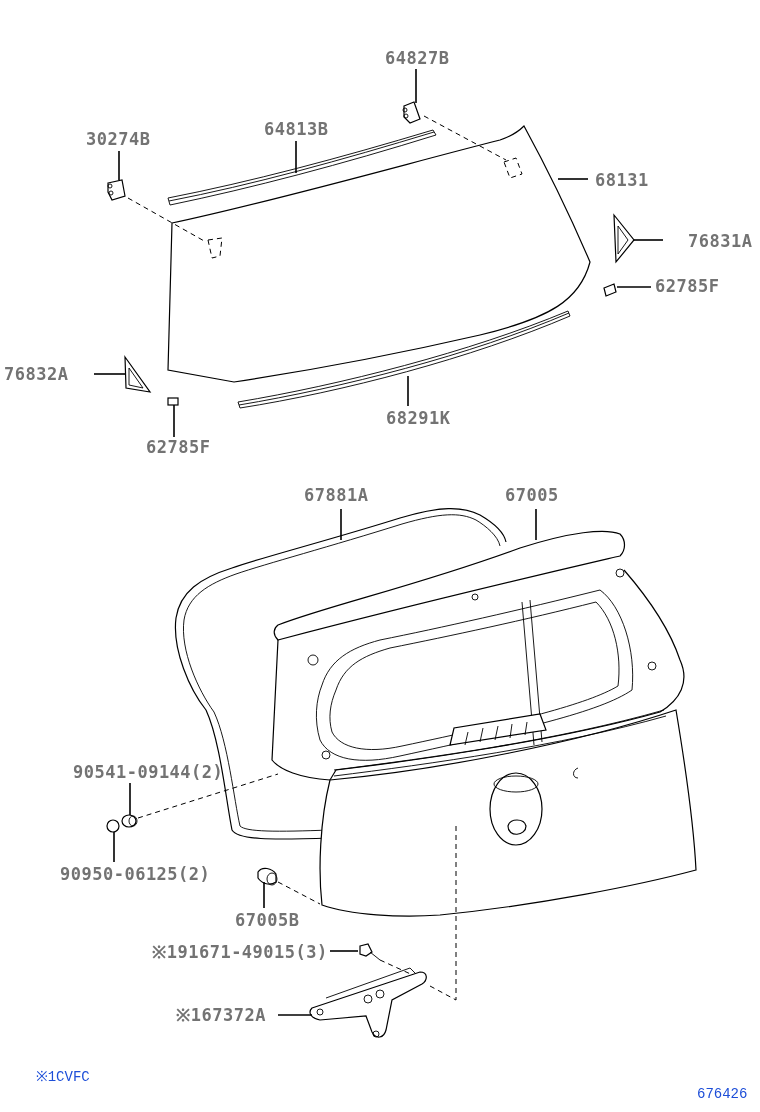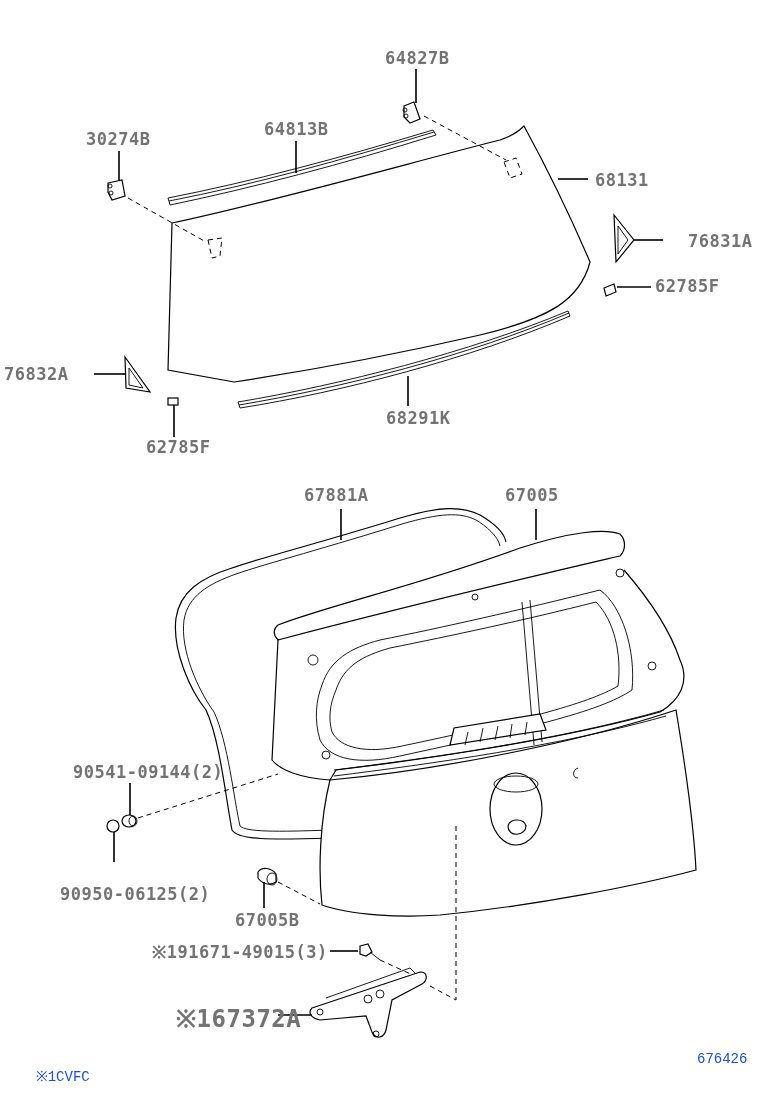--- a/index.html
+++ b/index.html
@@ -153,19 +153,19 @@
 <div class="lbl" style="left:595px;top:172px;">68131</div>
 <div class="lbl" style="left:665px;top:233px;margin-left:23px;">76831A</div>
 <div class="lbl" style="left:655px;top:278px;">62785F</div>
 <div class="lbl" style="left:4px;top:366px;">76832A</div>
 <div class="lbl" style="left:146px;top:439px;">62785F</div>
 <div class="lbl" style="left:386px;top:410px;">68291K</div>
 
 <div class="lbl" style="left:304px;top:487px;">67881A</div>
 <div class="lbl" style="left:505px;top:487px;text-align:center;">67005</div>
 <div class="lbl" style="left:73px;top:764px;">90541-09144(2)</div>
-<div class="lbl" style="left:60px;top:866px;margin-top:20px;">90950-06125(2)</div>
+<div class="lbl" style="left:60px;top:866px;">90950-06125(2)</div>
 <div class="lbl" style="left:235px;top:912px;">67005B</div>
 <div class="lbl" style="left:152px;top:944px;">※191671-49015(3)</div>
-<div class="lbl" style="left:176px;top:1007px;font-size:24px;">※167372A</div>
+<div class="lbl" style="left:176px;top:1007px;font-size:17px;">※167372A</div>
 
 <div class="foot" style="left:36px;top:1070px;">※1CVFC</div>
-<div class="foot" style="left:697px;top:1052px;">676426</div>
+<div class="foot" style="left:697px;top:1087px;">676426</div>
 
 </body></html>

